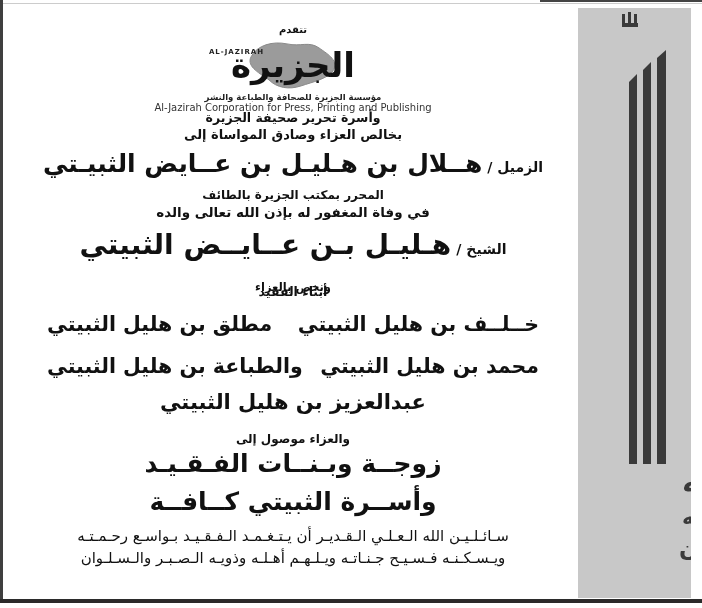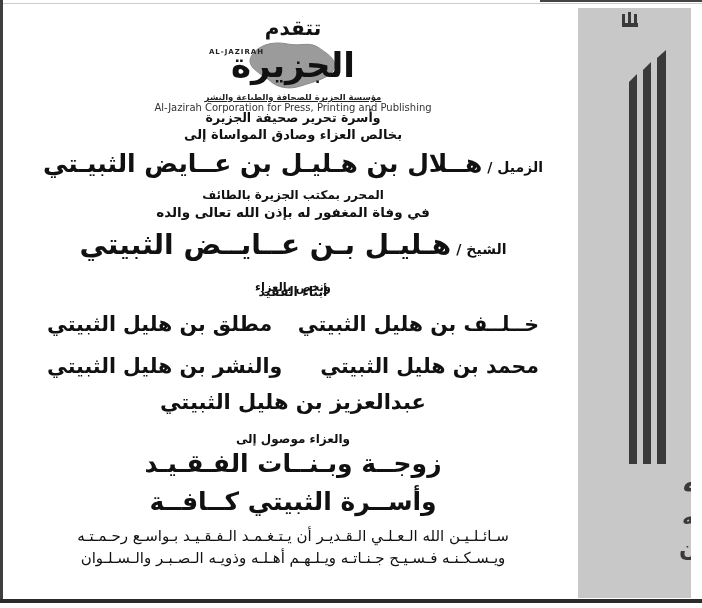--- a/index.html
+++ b/index.html
@@ -8,28 +8,28 @@
   
   .border-left{position:absolute;left:0;top:0;width:3px;height:603px;background:#3f3f3f;}
   .border-bottom{position:absolute;left:0;top:599px;width:702px;height:4px;background:#2b2b2b;}
   .border-top-light{position:absolute;left:0;top:3px;width:702px;height:1px;background:#cccccc;}
   .border-top-dark{position:absolute;left:540px;top:0;width:162px;height:2px;background:#444444;}
 
   
   .main{position:absolute;left:8px;top:0;width:570px;text-align:center;}
   .abs{position:absolute;left:0;width:100%;}
 
-  .presents{top:16px;font-size:20px;font-weight:bold;}
+  .presents{top:24px;font-size:10px;font-weight:bold;}
   .logo{top:38px;}
   .logo-art{position:relative;display:inline-block;height:54px;padding:0 14px;}
   .map-svg{position:absolute;left:50%;top:50%;transform:translate(-50%,-52%);}
   .logo-ar{position:relative;font-size:34px;font-weight:bold;line-height:54px;z-index:2;}
   .logo-latin{position:absolute;top:2px;left:-8px;font-size:7px;font-weight:bold;
               letter-spacing:1px;direction:ltr;color:#222;z-index:2;margin-top:8px;}
-  .org-ar{font-size:8.5px;font-weight:bold;color:#222;line-height:11px;text-decoration:underline;}
+  .org-ar{font-size:8.5px;font-weight:bold;color:#222;line-height:11px;}
   .org-en{font-size:10px;color:#333;direction:ltr;line-height:9px;}
   .editorial{top:110px;font-size:12.5px;font-weight:bold;}
   .intro{top:127px;font-size:13px;font-weight:bold;}
 
   .recipient{top:142px;line-height:44px;white-space:nowrap;}
   .line-title{font-size:14px;font-weight:bold;}
   .big-name{font-size:25px;font-weight:bold;}
   .role{top:188px;font-size:12px;font-weight:bold;}
   .event{top:204px;font-size:13.5px;font-weight:bold;}
   .deceased{top:222px;line-height:46px;white-space:nowrap;}
@@ -101,21 +101,21 @@
 
     <div class="abs sons-row">
       <div class="sons-flex">
         <span>خــلــف بن هليل الثبيتي</span>
         <span>مطلق بن هليل الثبيتي</span>
       </div>
     </div>
     <div class="abs sons-row sons-row2">
       <div class="sons-flex">
         <span>محمد بن هليل الثبيتي</span>
-        <span>والنشر بن هليل الثبيتي</span>
+        <span>والطباعة بن هليل الثبيتي</span>
       </div>
     </div>
     <div class="abs son-single">عبدالعزيز بن هليل الثبيتي</div>
 
     <div class="abs ext-intro">والعزاء موصول إلى</div>
     <div class="abs ext1">زوجــة وبـنــات الفـقـيـد</div>
     <div class="abs ext2">وأســرة الثبيتي كــافــة</div>
 
     <div class="abs prayer1">سـائـلـيـن الله الـعـلـي الـقـديـر أن يـتـغـمـد الـفـقـيـد بـواسـع رحـمـتـه</div>
     <div class="abs prayer2">ويـسـكـنـه فـسـيـح جـنـاتـه ويـلـهـم أهـلـه وذويـه الـصـبـر والـسـلـوان</div>

